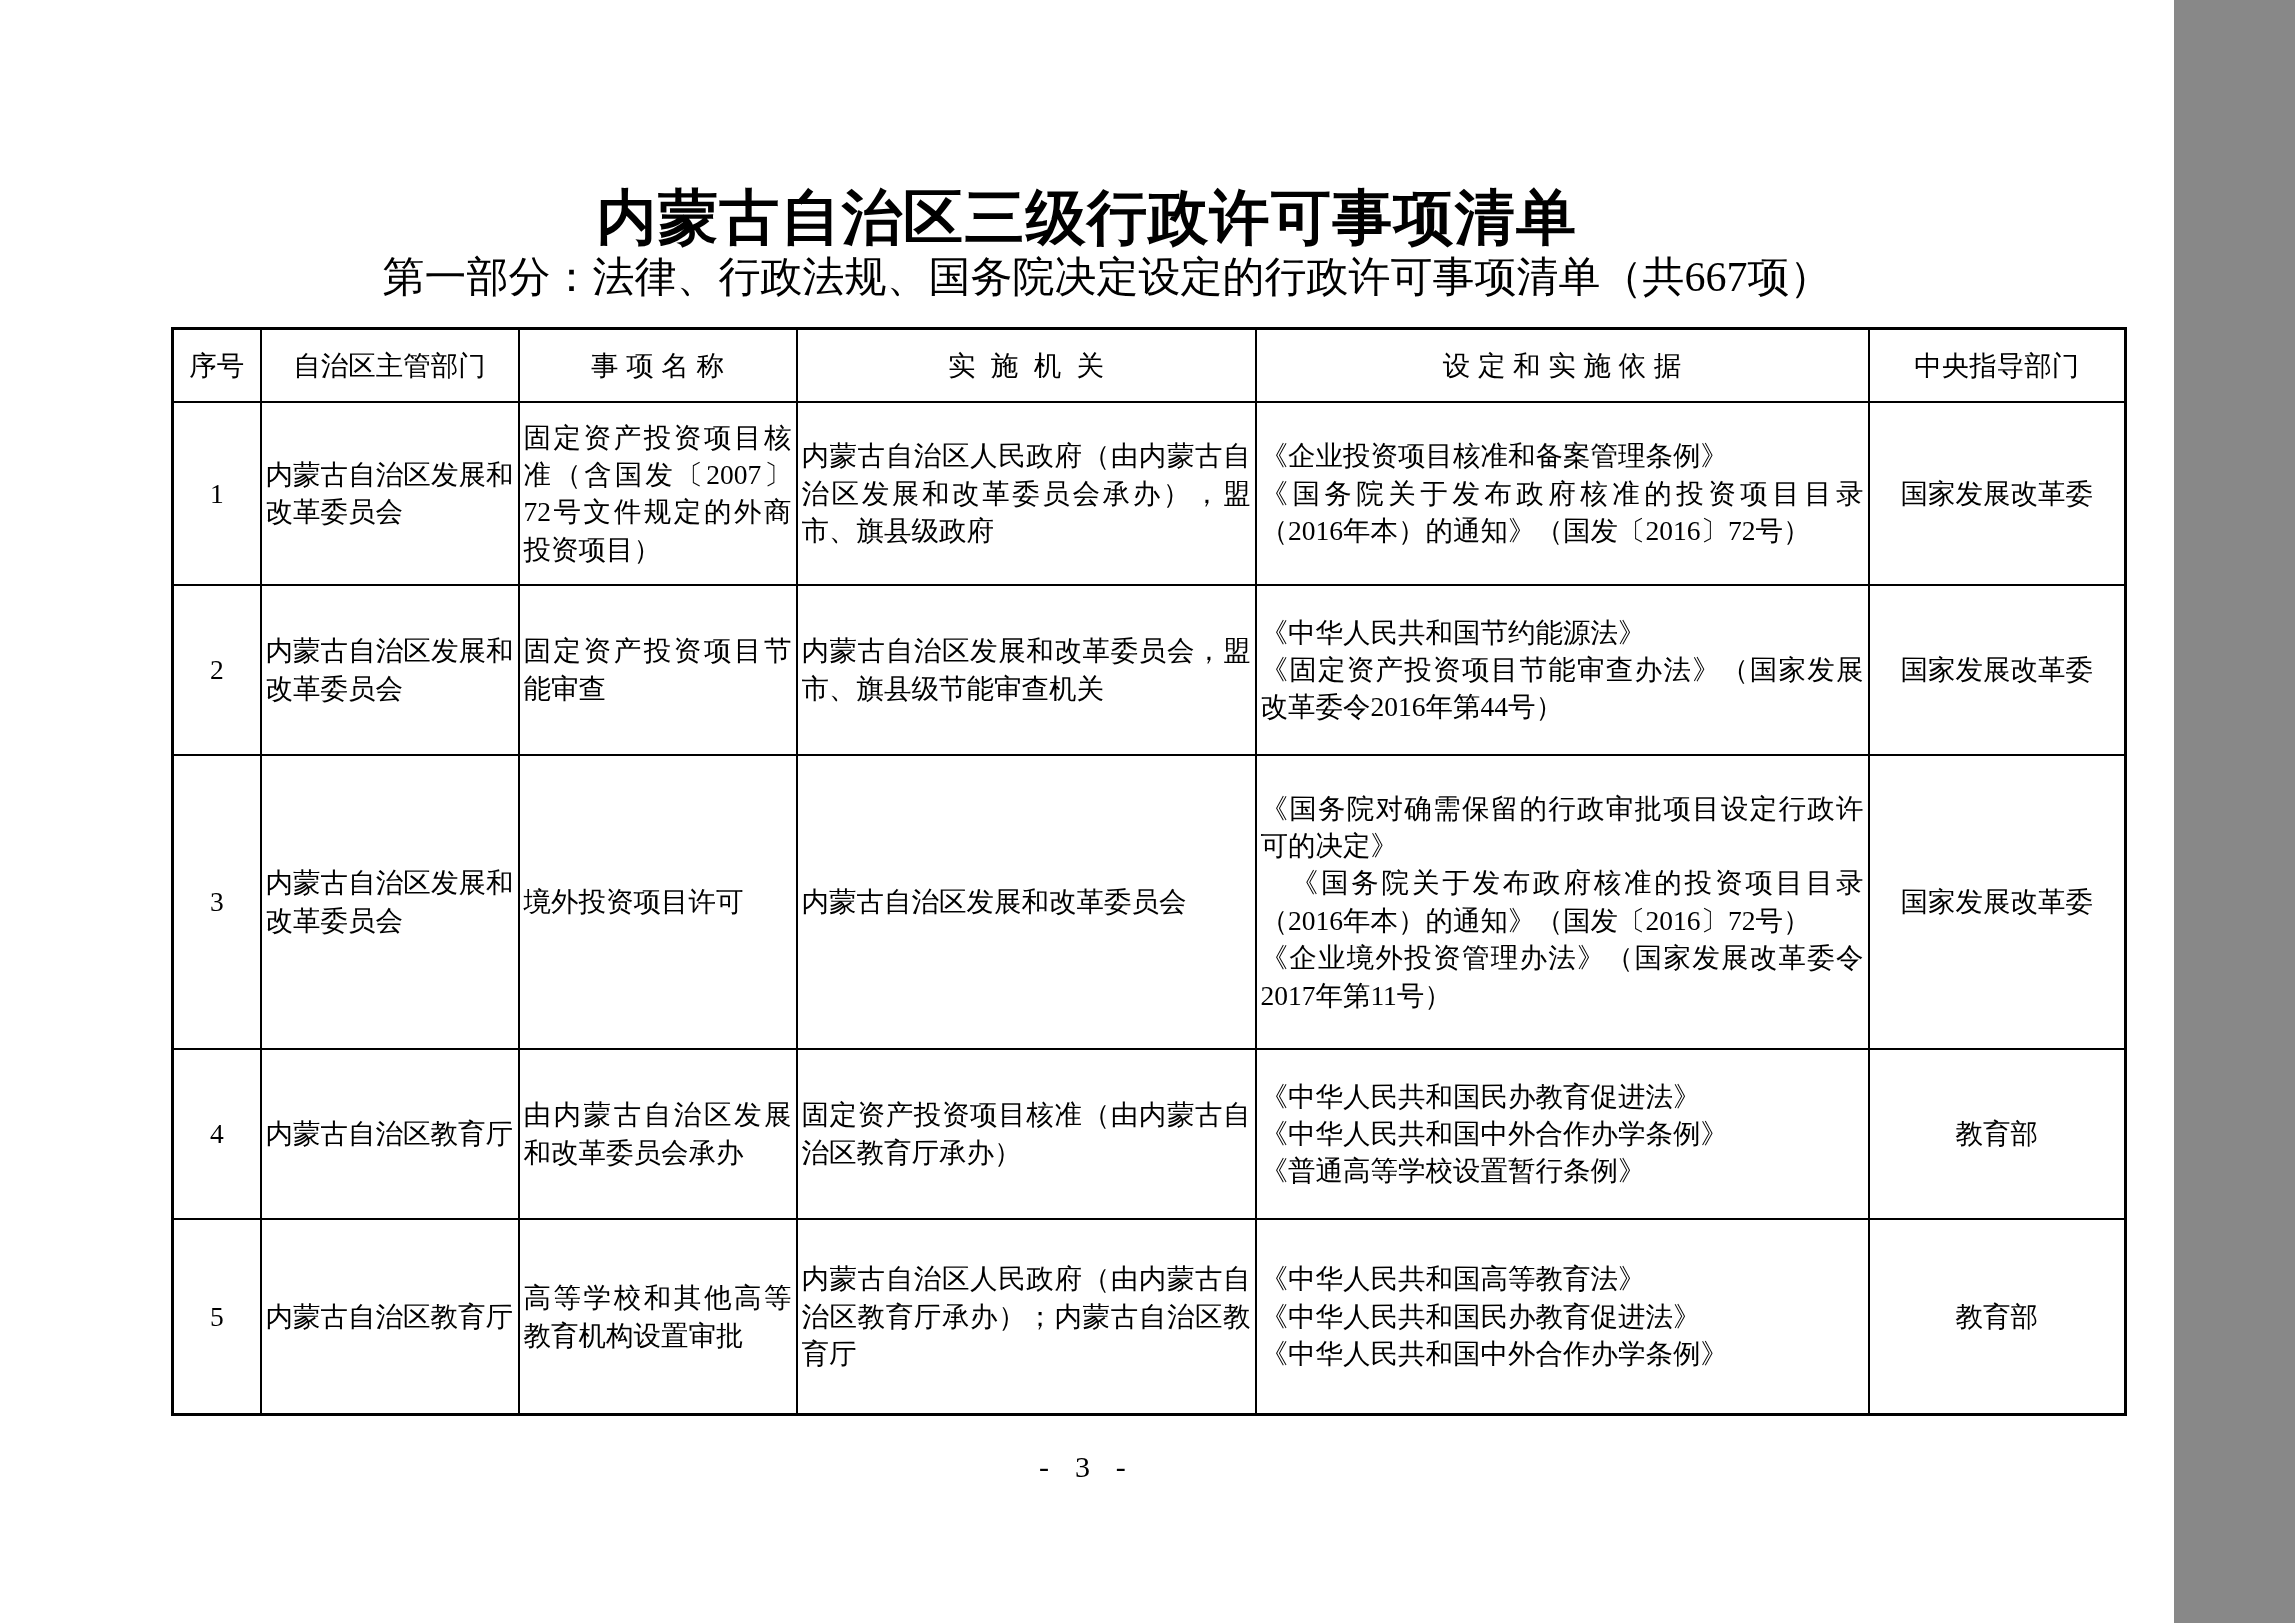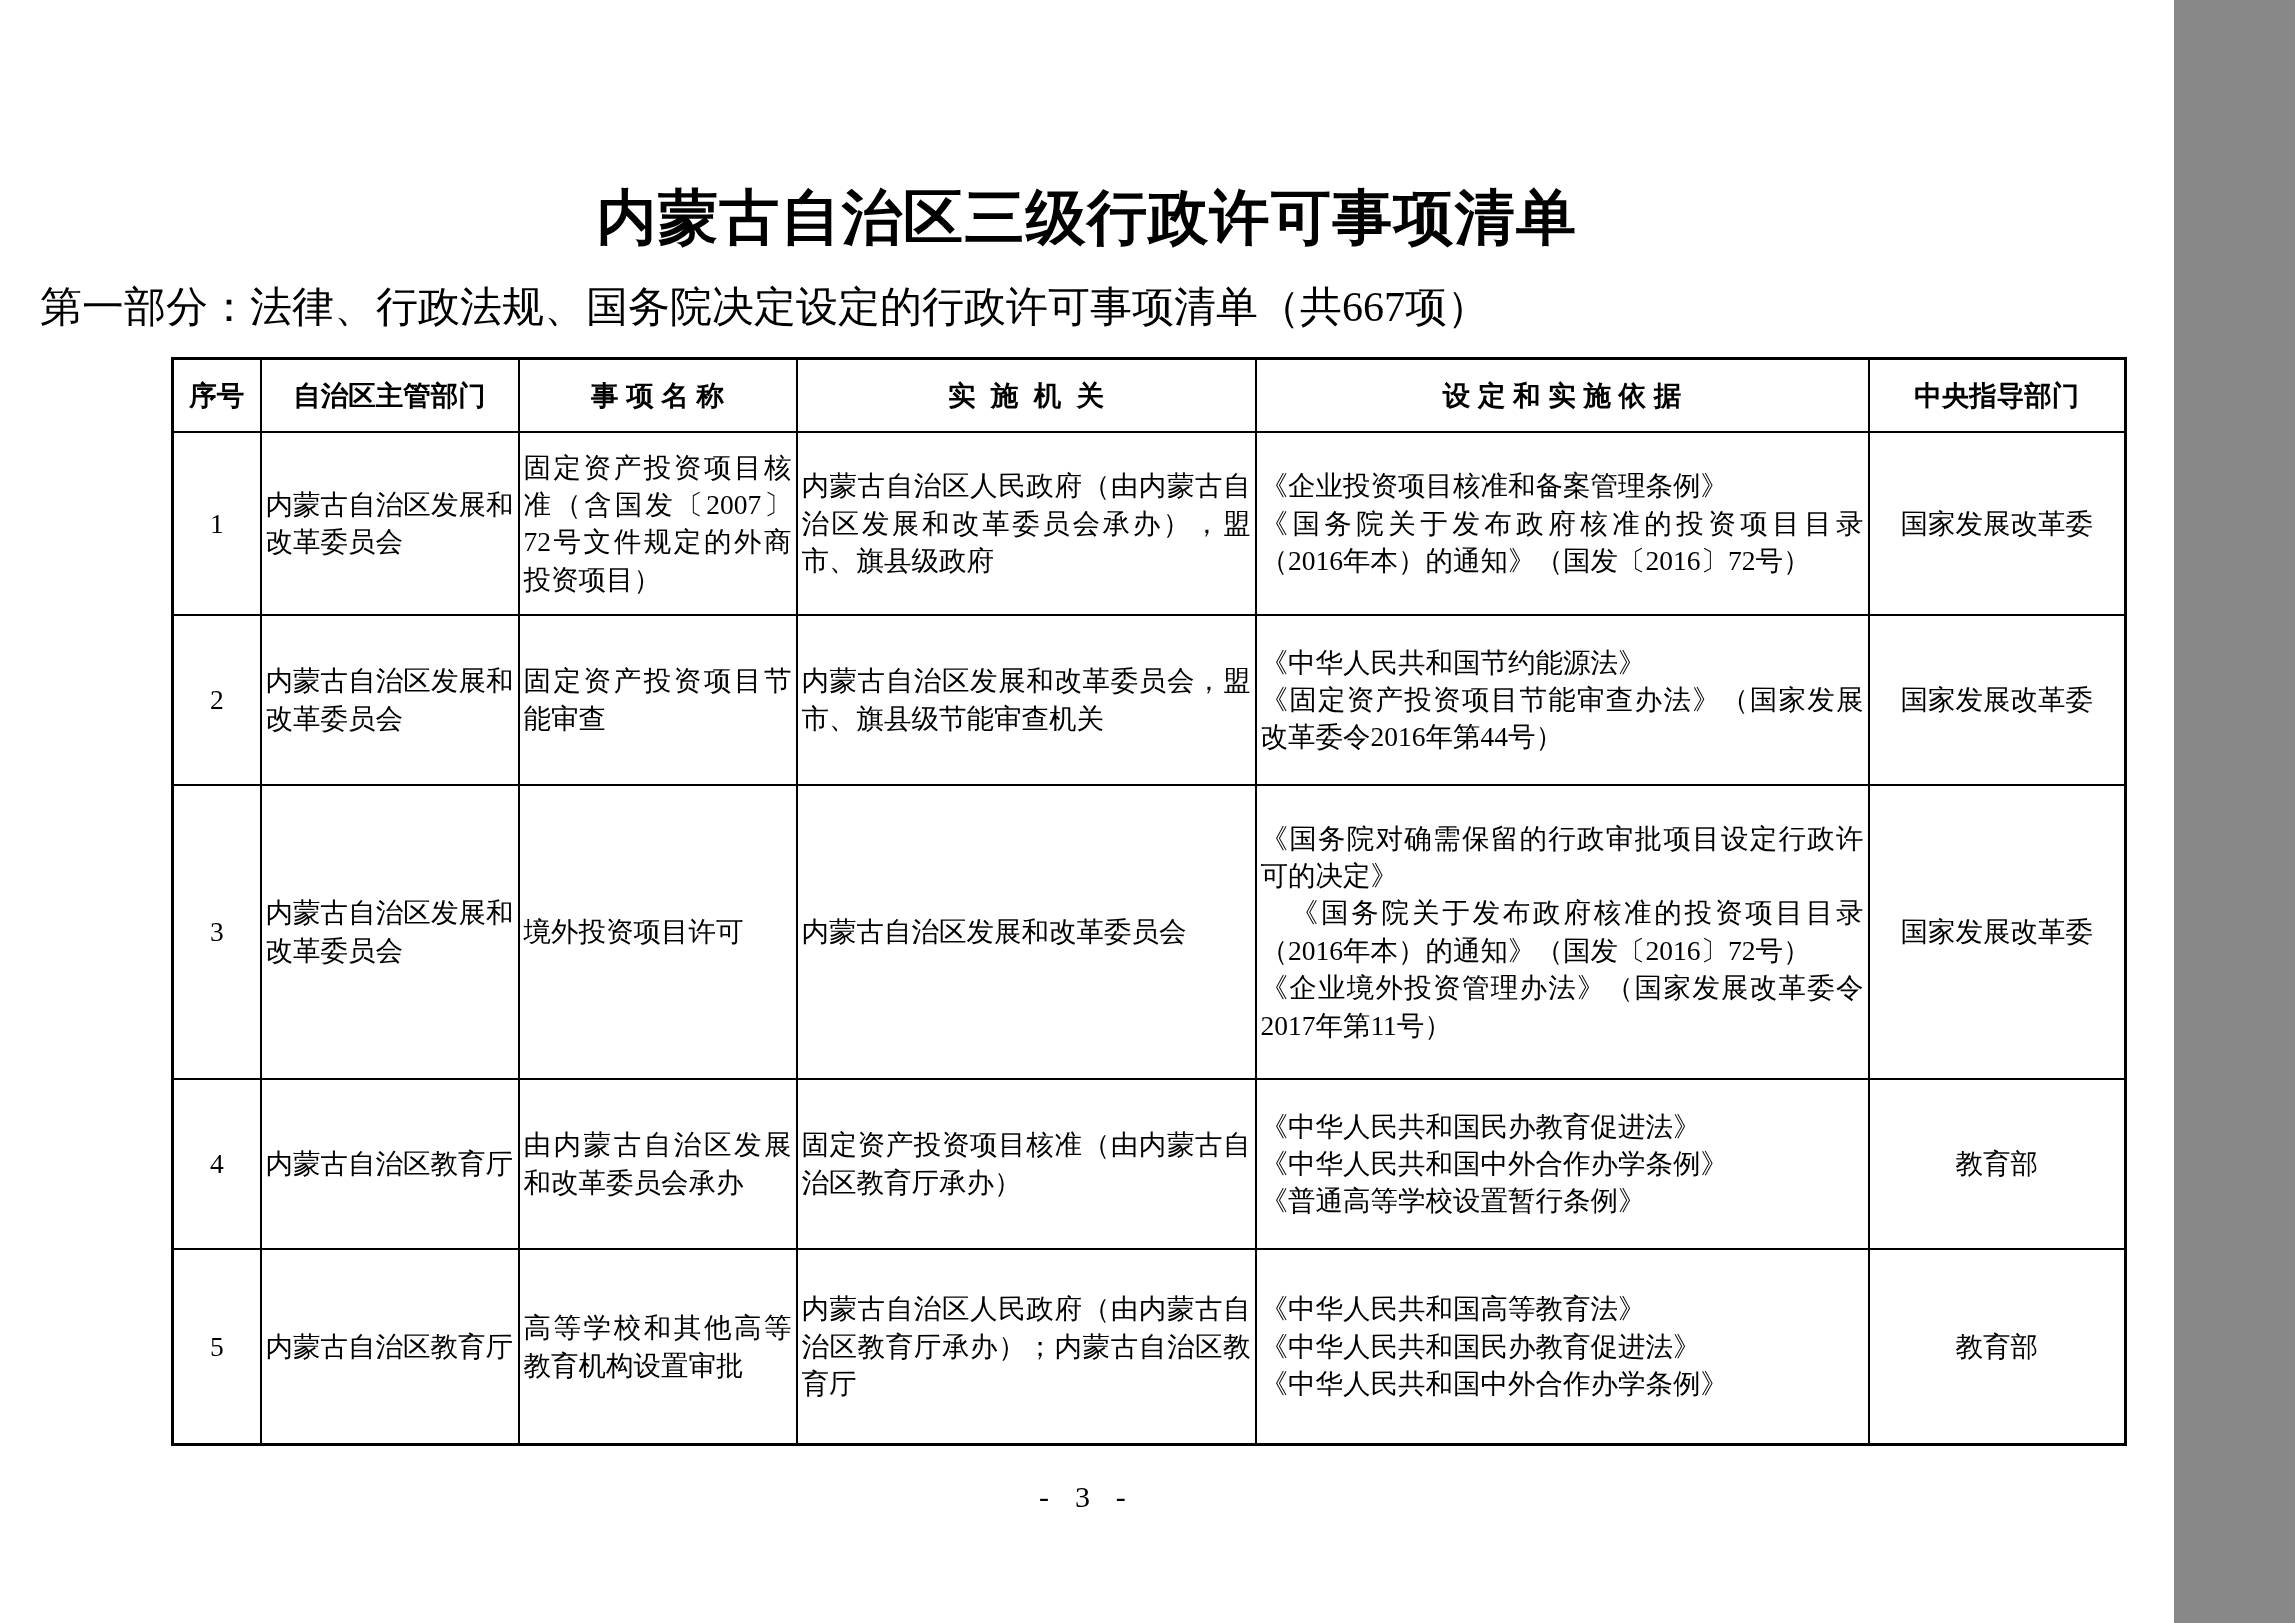--- a/index.html
+++ b/index.html
@@ -15,21 +15,21 @@
   }
   .title {
     padding-top: 184px;
     text-align: center;
     font-size: 60px;
     font-weight: bold;
     letter-spacing: 1.3px;
     line-height: 1.15;
   }
   .subtitle {
-    margin-top: 30px;
+    text-align: center;
     font-size: 42px;
     line-height: 1.15;
     padding-left: 40px;
   }
   table.doc-table {
     margin: 26px 0 0 171px;
     width: 1953px;
     table-layout: fixed;
     border-collapse: collapse;
     border: 3.3px solid #000;
@@ -44,21 +44,21 @@
     border: 2px solid #000;
     padding: 2.6px 3.9px;
     font-size: 27.5px;
     line-height: 1.36;
     vertical-align: middle;
     box-sizing: border-box;
     overflow: hidden;
   }
   th {
     font-family: "Liberation Sans", "DejaVu Sans", sans-serif;
-    font-weight: bold;
+    font-weight: normal;
     text-align: center;
     white-space: pre;
     height: 73px;
   }
   tr.r1 { height: 183px; }
   tr.r2 { height: 170px; }
   tr.r3 { height: 294px; }
   tr.r4 { height: 170px; }
   tr.r5 { height: 196px; }
   td.cell-no, td.cell-central { text-align: center; }

